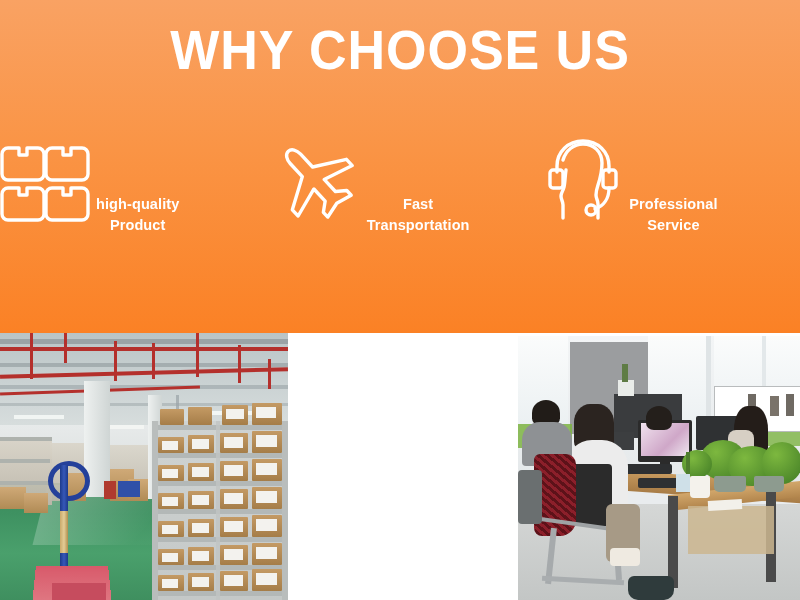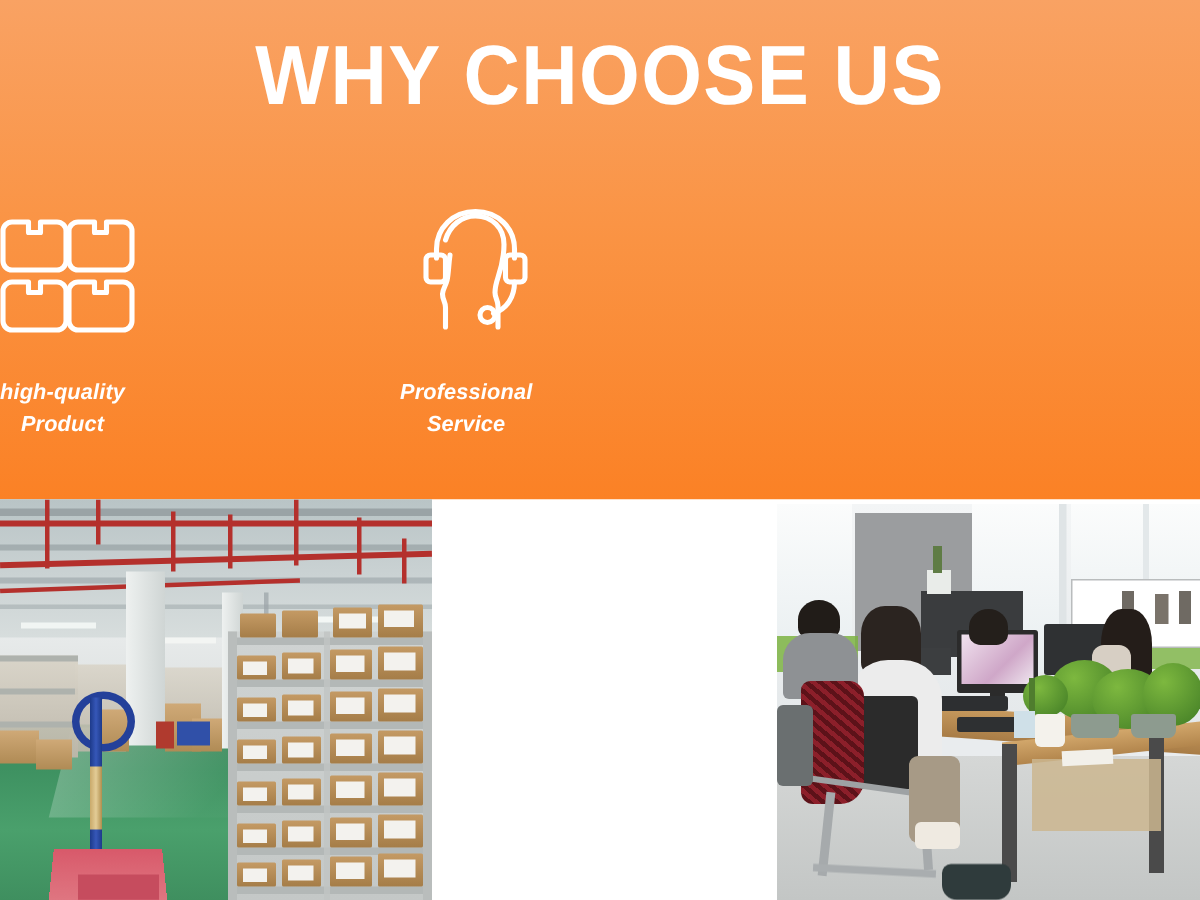--- a/index.html
+++ b/index.html
@@ -50,23 +50,21 @@
     position: absolute;
     left: 0;
     top: 128px;
     width: 800px;
     display: flex;
     flex-direction: row;
   }
   .feature {
     width: 266.66px;
     display: flex;
-    flex-direction: column;
-    align-items: flex-start;
-    font-style: italic;
+    align-items: flex-end;
   }
   .feature-icon {
     height: 108px;
     display: flex;
     align-items: center;
     justify-content: center;
   }
   .feature-label {
     margin-top: 16px;
     color: #ffffff;
@@ -283,20 +281,51 @@
               <path d="M52 54 h11 v7 h8 v-7 h11 a6 6 0 0 1 6 6 v20 a6 6 0 0 1 -6 6 h-30 a6 6 0 0 1 -6 -6 v-20 a6 6 0 0 1 6 -6 z"></path>
             </g>
           </svg>
         </div>
         <div class="feature-label">
           <div>high-quality</div>
           <div>Product</div>
         </div>
       </div>
 
+      <div class="feature">
+        <div class="feature-icon">
+          <svg width="100" height="100" viewBox="0 0 100 100" aria-hidden="true">
+            <g transform="rotate(-43 50 50)">
+              <path d="M50 8
+                       c4.2 0 7 4.6 7 10.5
+                       v17.5
+                       l30 17.5
+                       v8.5
+                       l-30 -9
+                       v16.5
+                       l9 7
+                       v6.5
+                       l-16 -4
+                       l-16 4
+                       v-6.5
+                       l9 -7
+                       v-16.5
+                       l-30 9
+                       v-8.5
+                       l30 -17.5
+                       v-17.5
+                       c0 -5.9 2.8 -10.5 7 -10.5 z" fill="none" stroke="#ffffff" stroke-width="3.4" stroke-linejoin="round" stroke-linecap="round"></path>
+            </g>
+          </svg>
+        </div>
+        <div class="feature-label">
+          <div>Fast</div>
+          <div>Transportation</div>
+        </div>
+      </div>
 
       <div class="feature">
         <div class="feature-icon">
           <svg width="96" height="100" viewBox="0 0 96 100" aria-hidden="true">
             <g fill="none" stroke="#ffffff" stroke-width="3.4" stroke-linejoin="round" stroke-linecap="round">
 
               <path d="M30 28
                        c3 -10 11 -16 20 -16
                        c11 0 19 8 19 19
                        c0 9 -2 16 -4 22

